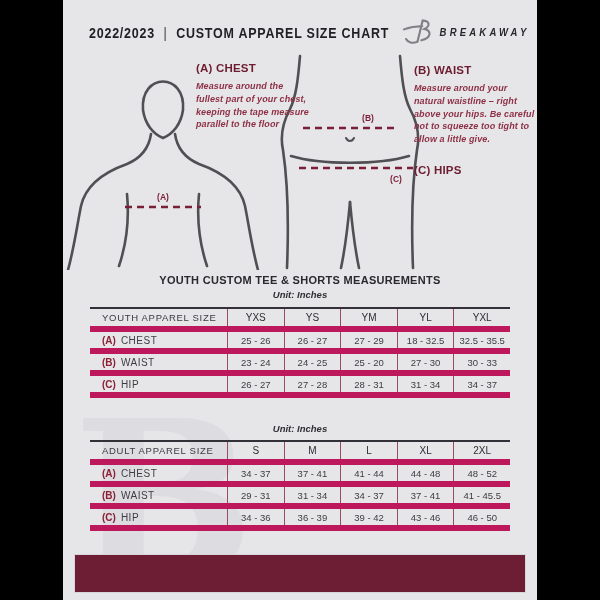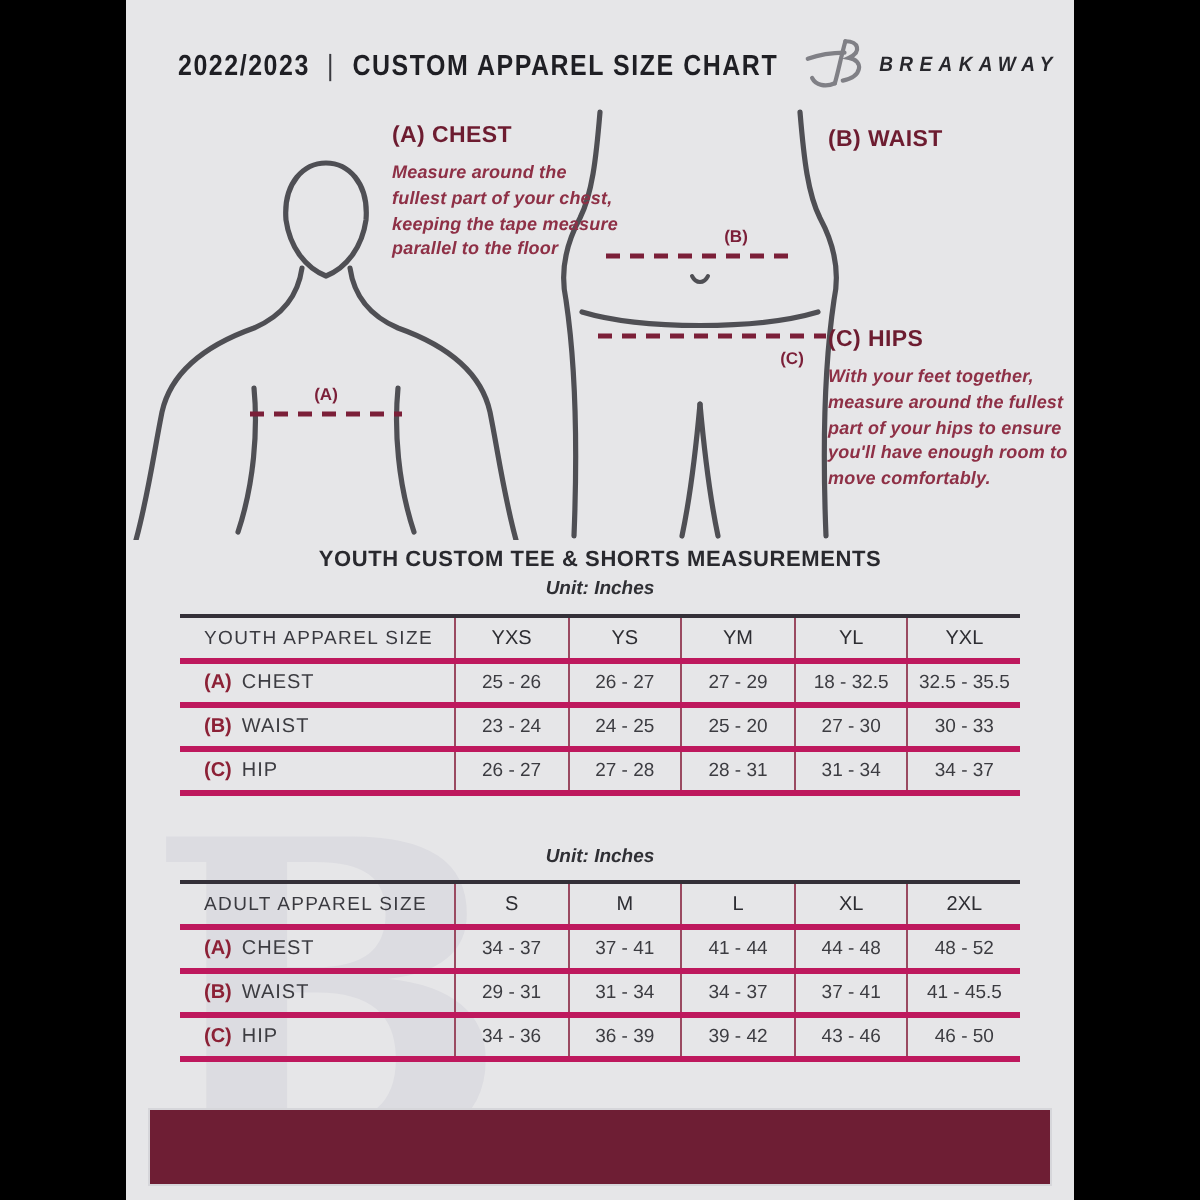--- a/index.html
+++ b/index.html
@@ -45,21 +45,21 @@
   
   .tbl-title { position:absolute; left:0; width:474px; text-align:center;
                font-weight:bold; font-size:11px; color:#29292e;
                letter-spacing:0.3px; z-index:2; }
   .tbl-unit  { position:absolute; left:0; width:474px; text-align:center;
                font-style:italic; font-size:9.5px; font-weight:bold;
                color:#2f2f34; z-index:2; }
   .size-table { position:absolute; left:27px; width:420px; z-index:2;
                 border-top:2px solid #343038; }
   .trow { display:grid; grid-template-columns:137px repeat(5,1fr);
-          border-bottom:3px solid #be185d; }
+          border-bottom:6px solid #be185d; }
   .trow.header-row { height:23px; }
   .trow.data-row   { height:22px; }
   .cell { display:flex; align-items:center; justify-content:center;
           border-left:1px solid #9a4a61; font-size:9.5px; color:#3c3c41; }
   .cell.first { border-left:none; justify-content:flex-start; padding-left:12px; }
   .header-row .cell { font-weight:normal; font-size:10px; color:#2d2d32; }
   .header-row .cell.first { font-weight:normal; font-size:9.5px;
                             letter-spacing:0.7px; color:#3a3a40; }
   .rowkey { color:#8c2136; font-weight:bold; margin-right:5px; font-size:10px; }
   .rowlabel { letter-spacing:0.5px; font-size:10px; }
@@ -124,24 +124,24 @@
       <text class="svg-label" x="305" y="69" text-anchor="middle">(B)</text>
       <text class="svg-label" x="333" y="130" text-anchor="middle">(C)</text>
     </svg>
 
     <div class="instr instr-a">
       <div class="section-head">(A) CHEST</div>
       <div class="section-text">Measure around the fullest part of your chest, keeping the tape measure parallel to the floor</div>
     </div>
     <div class="instr instr-b">
       <div class="section-head">(B) WAIST</div>
+      <div class="section-text">Measure around your natural waistline – right above your hips. Be careful not to squeeze too tight to allow a little give.</div>
     </div>
     <div class="instr instr-c">
       <div class="section-head">(C) HIPS</div>
-      <div class="section-text">With your feet together, measure around the fullest part of your hips to ensure you'll have enough room to move comfortably.</div>
     </div>
 
     <div class="tbl-title y-title">YOUTH CUSTOM TEE &amp; SHORTS MEASUREMENTS</div>
     <div class="tbl-unit y-unit">Unit: Inches</div>
     <div class="size-table y-table">
       <div class="trow header-row">
         <div class="cell first">YOUTH APPAREL SIZE</div>
         <div class="cell">YXS</div>
         <div class="cell">YS</div>
         <div class="cell">YM</div>

